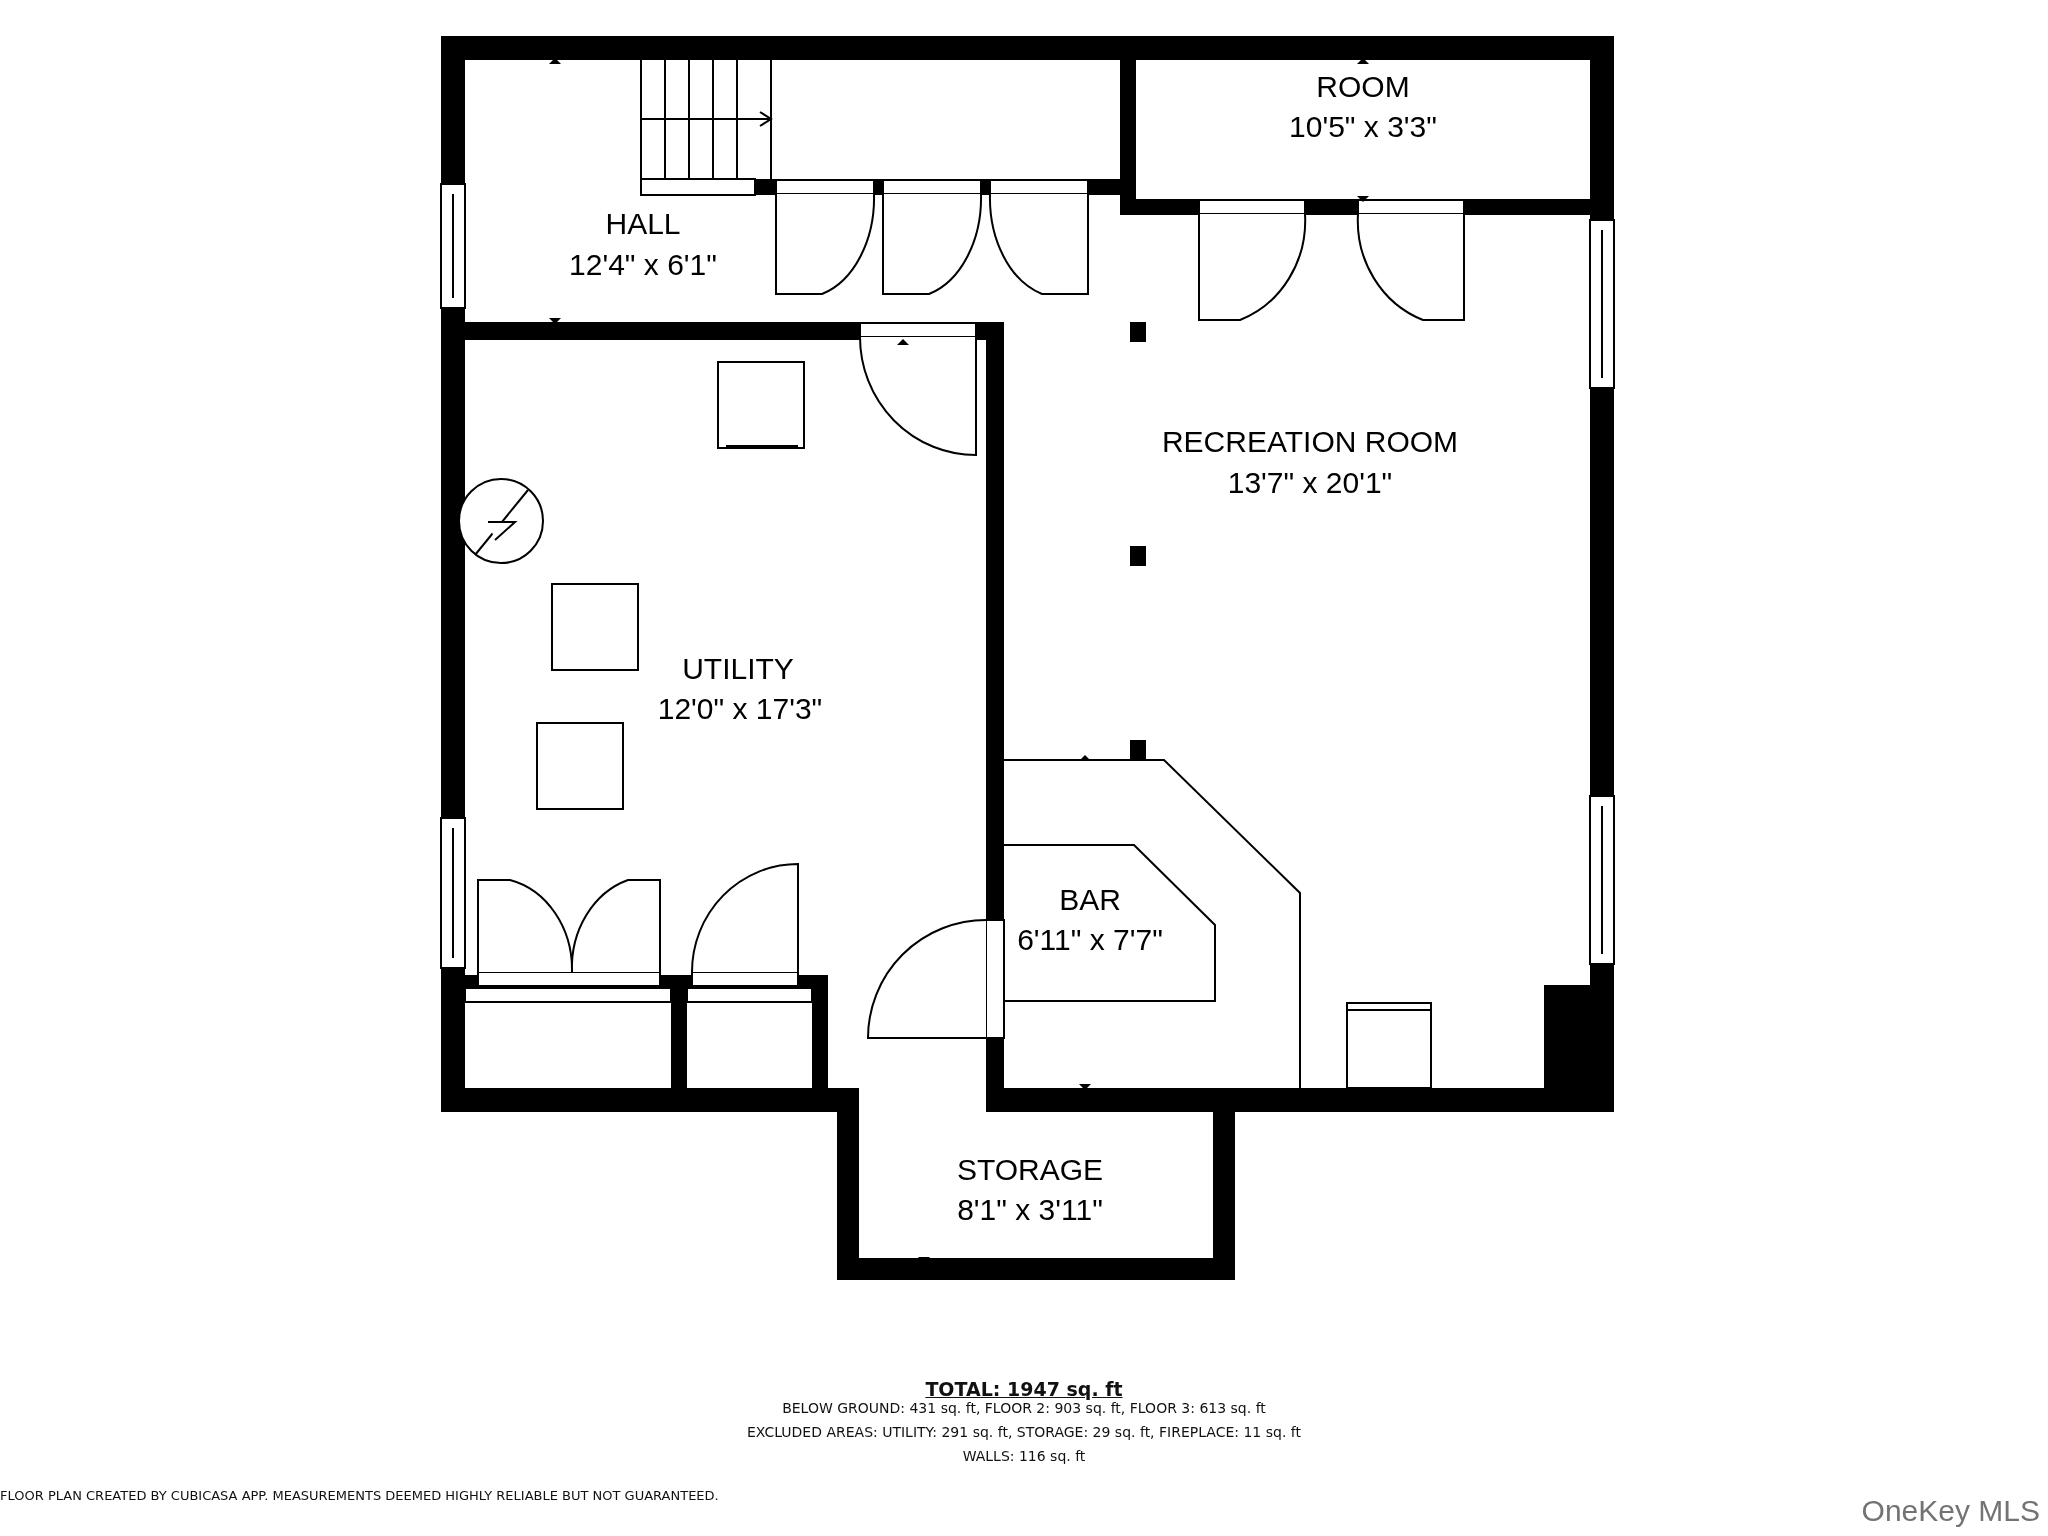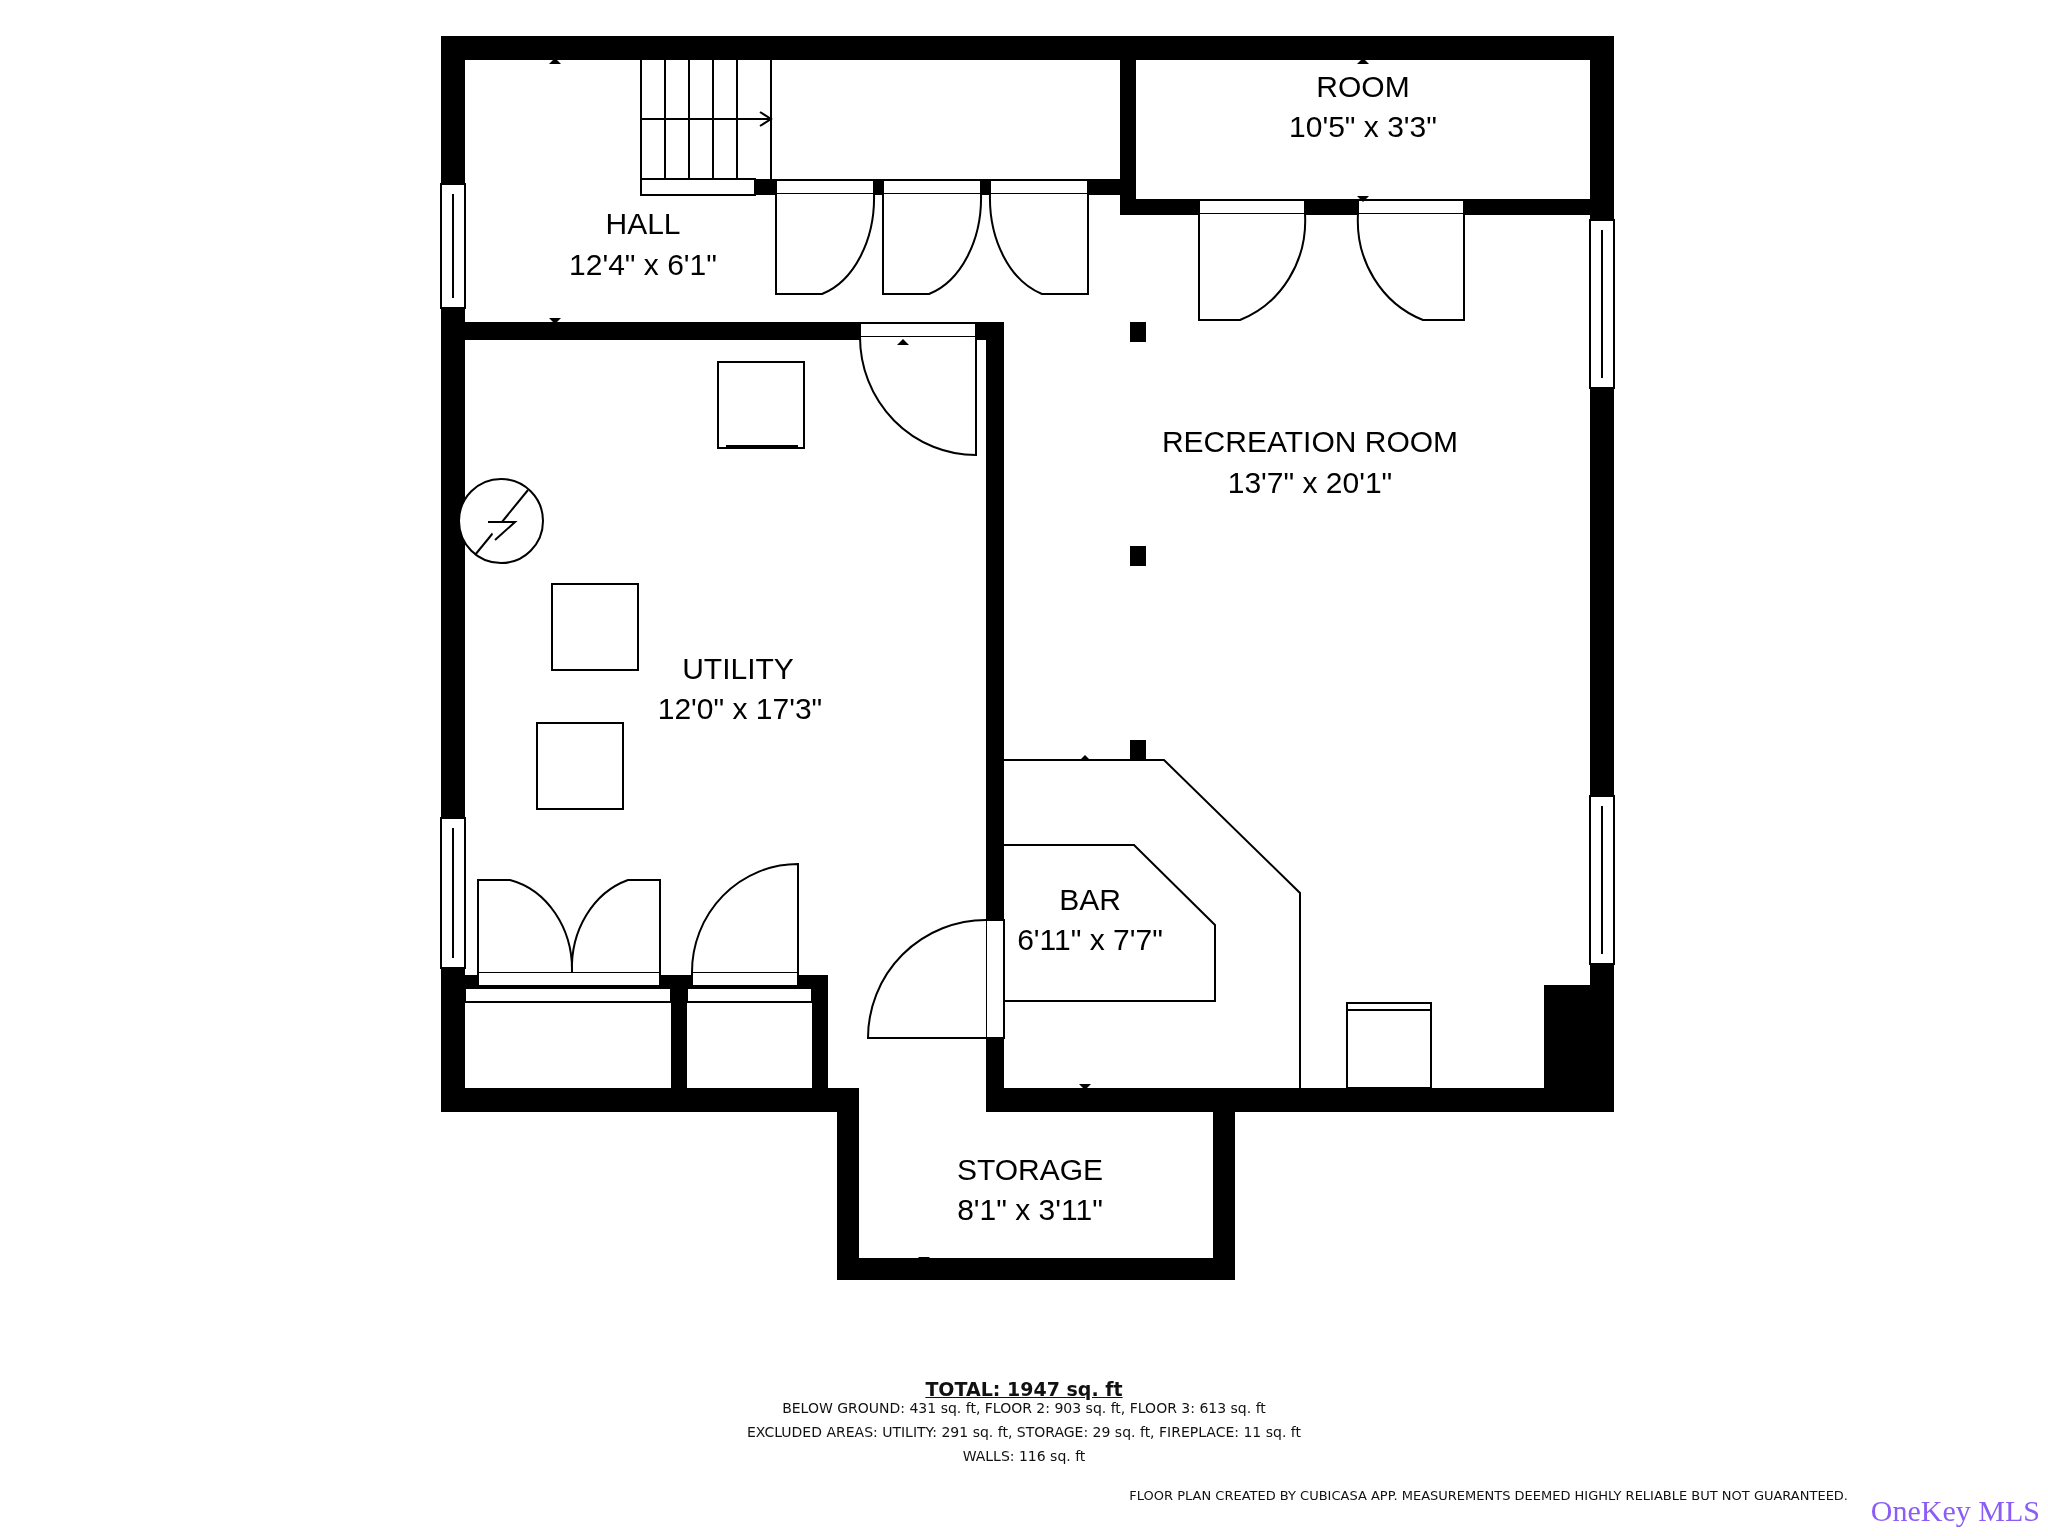--- a/index.html
+++ b/index.html
@@ -2,22 +2,22 @@
 <html><head>
   <meta charset="utf-8">
   <style>
     html, body { margin: 0; padding: 0; background: #ffffff; }
     body { width: 2048px; height: 1536px; position: relative; overflow: hidden; font-family: "Liberation Sans", sans-serif; }
     #plan { position: absolute; left: 0; top: 0; }
     .room-label { font-family: "Liberation Sans", sans-serif; font-size: 30px; fill: #000; text-anchor: middle; }
     .summary { position: absolute; left: 0; width: 2048px; text-align: center; color: #111; font-family: "DejaVu Sans", sans-serif; }
     .summary .total { top: 1378px; font-size: 19px; font-weight: bold; position: absolute; width: 100%; text-decoration: underline; }
     .summary .line { position: absolute; width: 100%; font-size: 14px; }
-    .disclaimer { position: absolute; top: 1488px; left: 0; width: 1848px; text-align: right; font-family: "DejaVu Sans", sans-serif; font-size: 13px; color: #111; }
-    .watermark { position: absolute; right: 8px; bottom: 8px; font-family: Liberation Serif, serif; font-size: 30px; color: #8b5cf6; }
+    .disclaimer { position: absolute; top: 1488px; left: 0; width: 1848px; text-align: left; font-family: "DejaVu Sans", sans-serif; font-size: 13px; color: #111; }
+    .watermark { position: absolute; right: 8px; bottom: 8px; font-family: Liberation Sans, sans-serif; font-size: 30px; color: #737373; }
   </style>
 </head>
 <body>
 
 <svg id="plan" width="2048" height="1536" viewBox="0 0 2048 1536" xmlns="http://www.w3.org/2000/svg">
 
   <g fill="#000">
 
     <rect x="441" y="36" width="1172" height="24"></rect>
 

